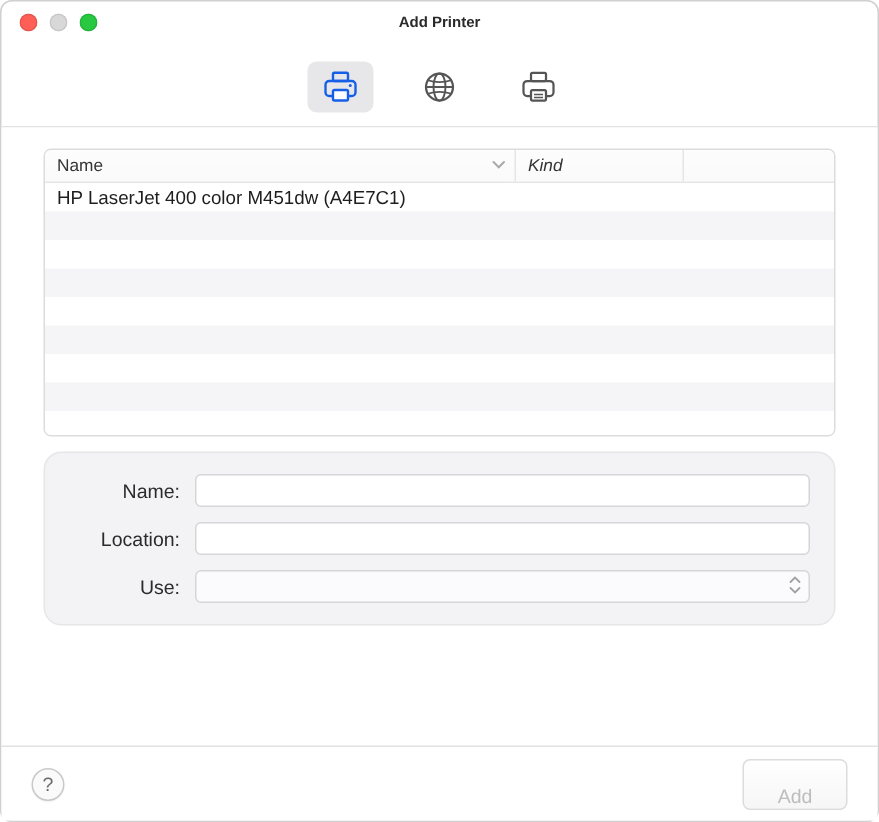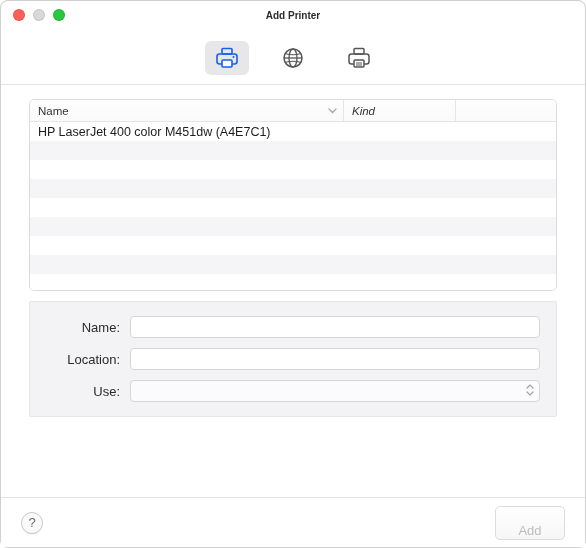--- a/index.html
+++ b/index.html
@@ -150,21 +150,21 @@
   }
   .trow:nth-child(even) { background: #f5f5f7; }
   .trow:nth-child(odd) { background: #ffffff; }
   .td { padding: 0 8px; overflow: hidden; white-space: nowrap; text-overflow: ellipsis; }
   .td.name { width: 314px; }
   .td.kind { width: 112px; }
 
   .formpanel {
     background: #f3f3f5;
     border: 1px solid #e6e6e8;
-    border-radius: 2px;
+    border-radius: 12px;
     padding: 14px 16px 14px 16px;
     display: flex;
     flex-direction: column;
     gap: 10px;
   }
   .frow {
     display: flex;
     align-items: center;
     gap: 10px;
   }

